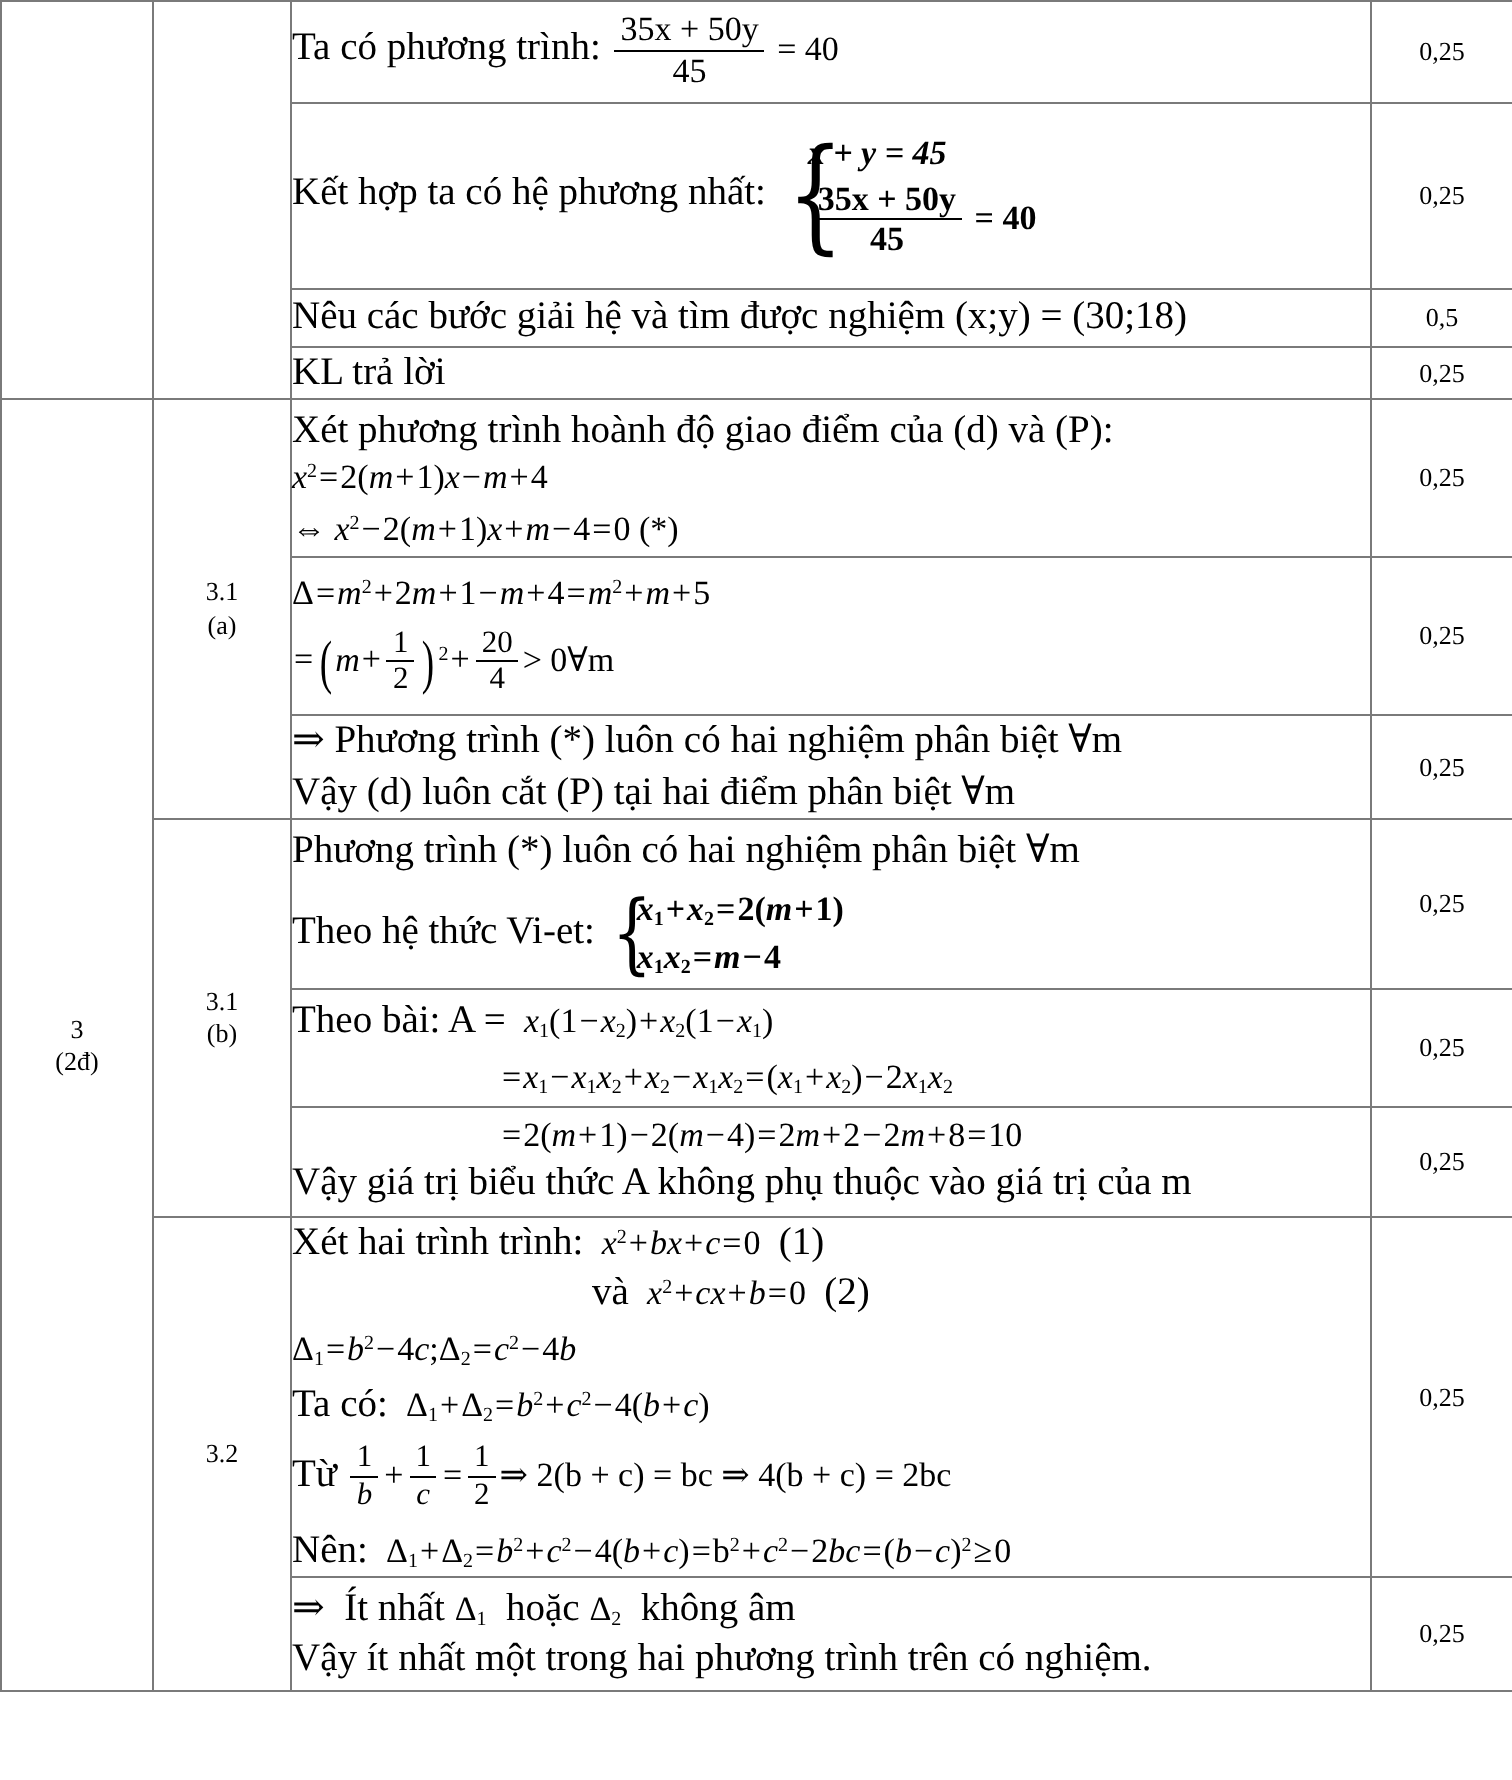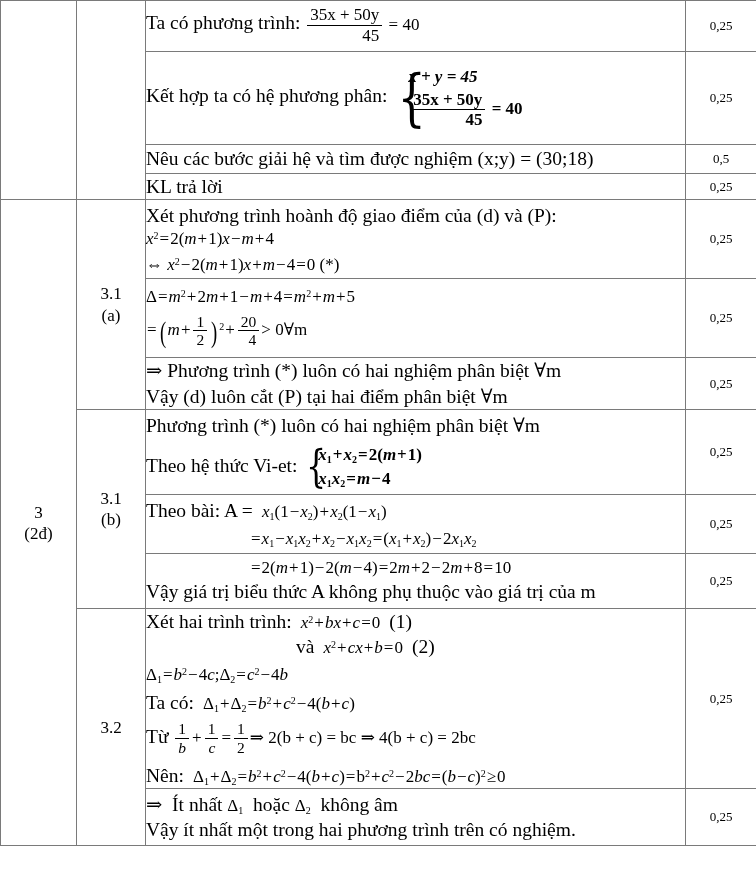--- a/index.html
+++ b/index.html
@@ -25,21 +25,21 @@
     vertical-align: middle;
   }
   
   col.c-q    { width: 76px; }
   col.c-sub  { width: 69px; }
   col.c-body { width: 540px; }
   col.c-pts  { width: 71px; }
 
   .cell-q, .cell-sub {
     text-align: center;
-    font-size: 17px;
+    font-size: 13px;
     line-height: 1.25;
   }
   .cell-pts {
     text-align: center;
     font-size: 13px;
   }
   .cell-body {
     padding: 3px 6px 3px 9px;
     font-size: 19.5px;
     line-height: 1.3;
@@ -66,21 +66,21 @@
     line-height: 0;
   }
   sub { vertical-align: -0.25em; }
   sup { vertical-align: 0.55em; }
   .op { font-style: normal; padding: 0 1px; }
 
   
   .frac {
     display: inline-block;
     vertical-align: middle;
-    text-align: right;
+    text-align: center;
     font-style: normal;
     margin: 0 2px;
     position: relative;
     top: -1px;
   }
   .frac .n, .frac .d {
     display: block;
     padding: 0 3px;
     font-size: 17px;
     line-height: 1.12;
@@ -136,21 +136,21 @@
           <span class="up">= 40</span>
         </span>
       </span>
     </td>
     <td class="cell-pts">0,25</td>
   </tr>
 
   <tr>
     <td class="cell-body" style="height:92px">
       <span class="line">
-        <span class="vn">Kết hợp ta có hệ phương phân:</span>
+        <span class="vn">Kết hợp ta có hệ phương nhất:</span>
         <span class="system tall">
           <span class="brace">{</span>
           <span class="row math">x + y = 45</span>
           <span class="row math">
             <span class="frac"><span class="n">35x + 50y</span><span class="d num">45</span></span>
             <span class="up">= 40</span>
           </span>
         </span>
       </span>
     </td>

